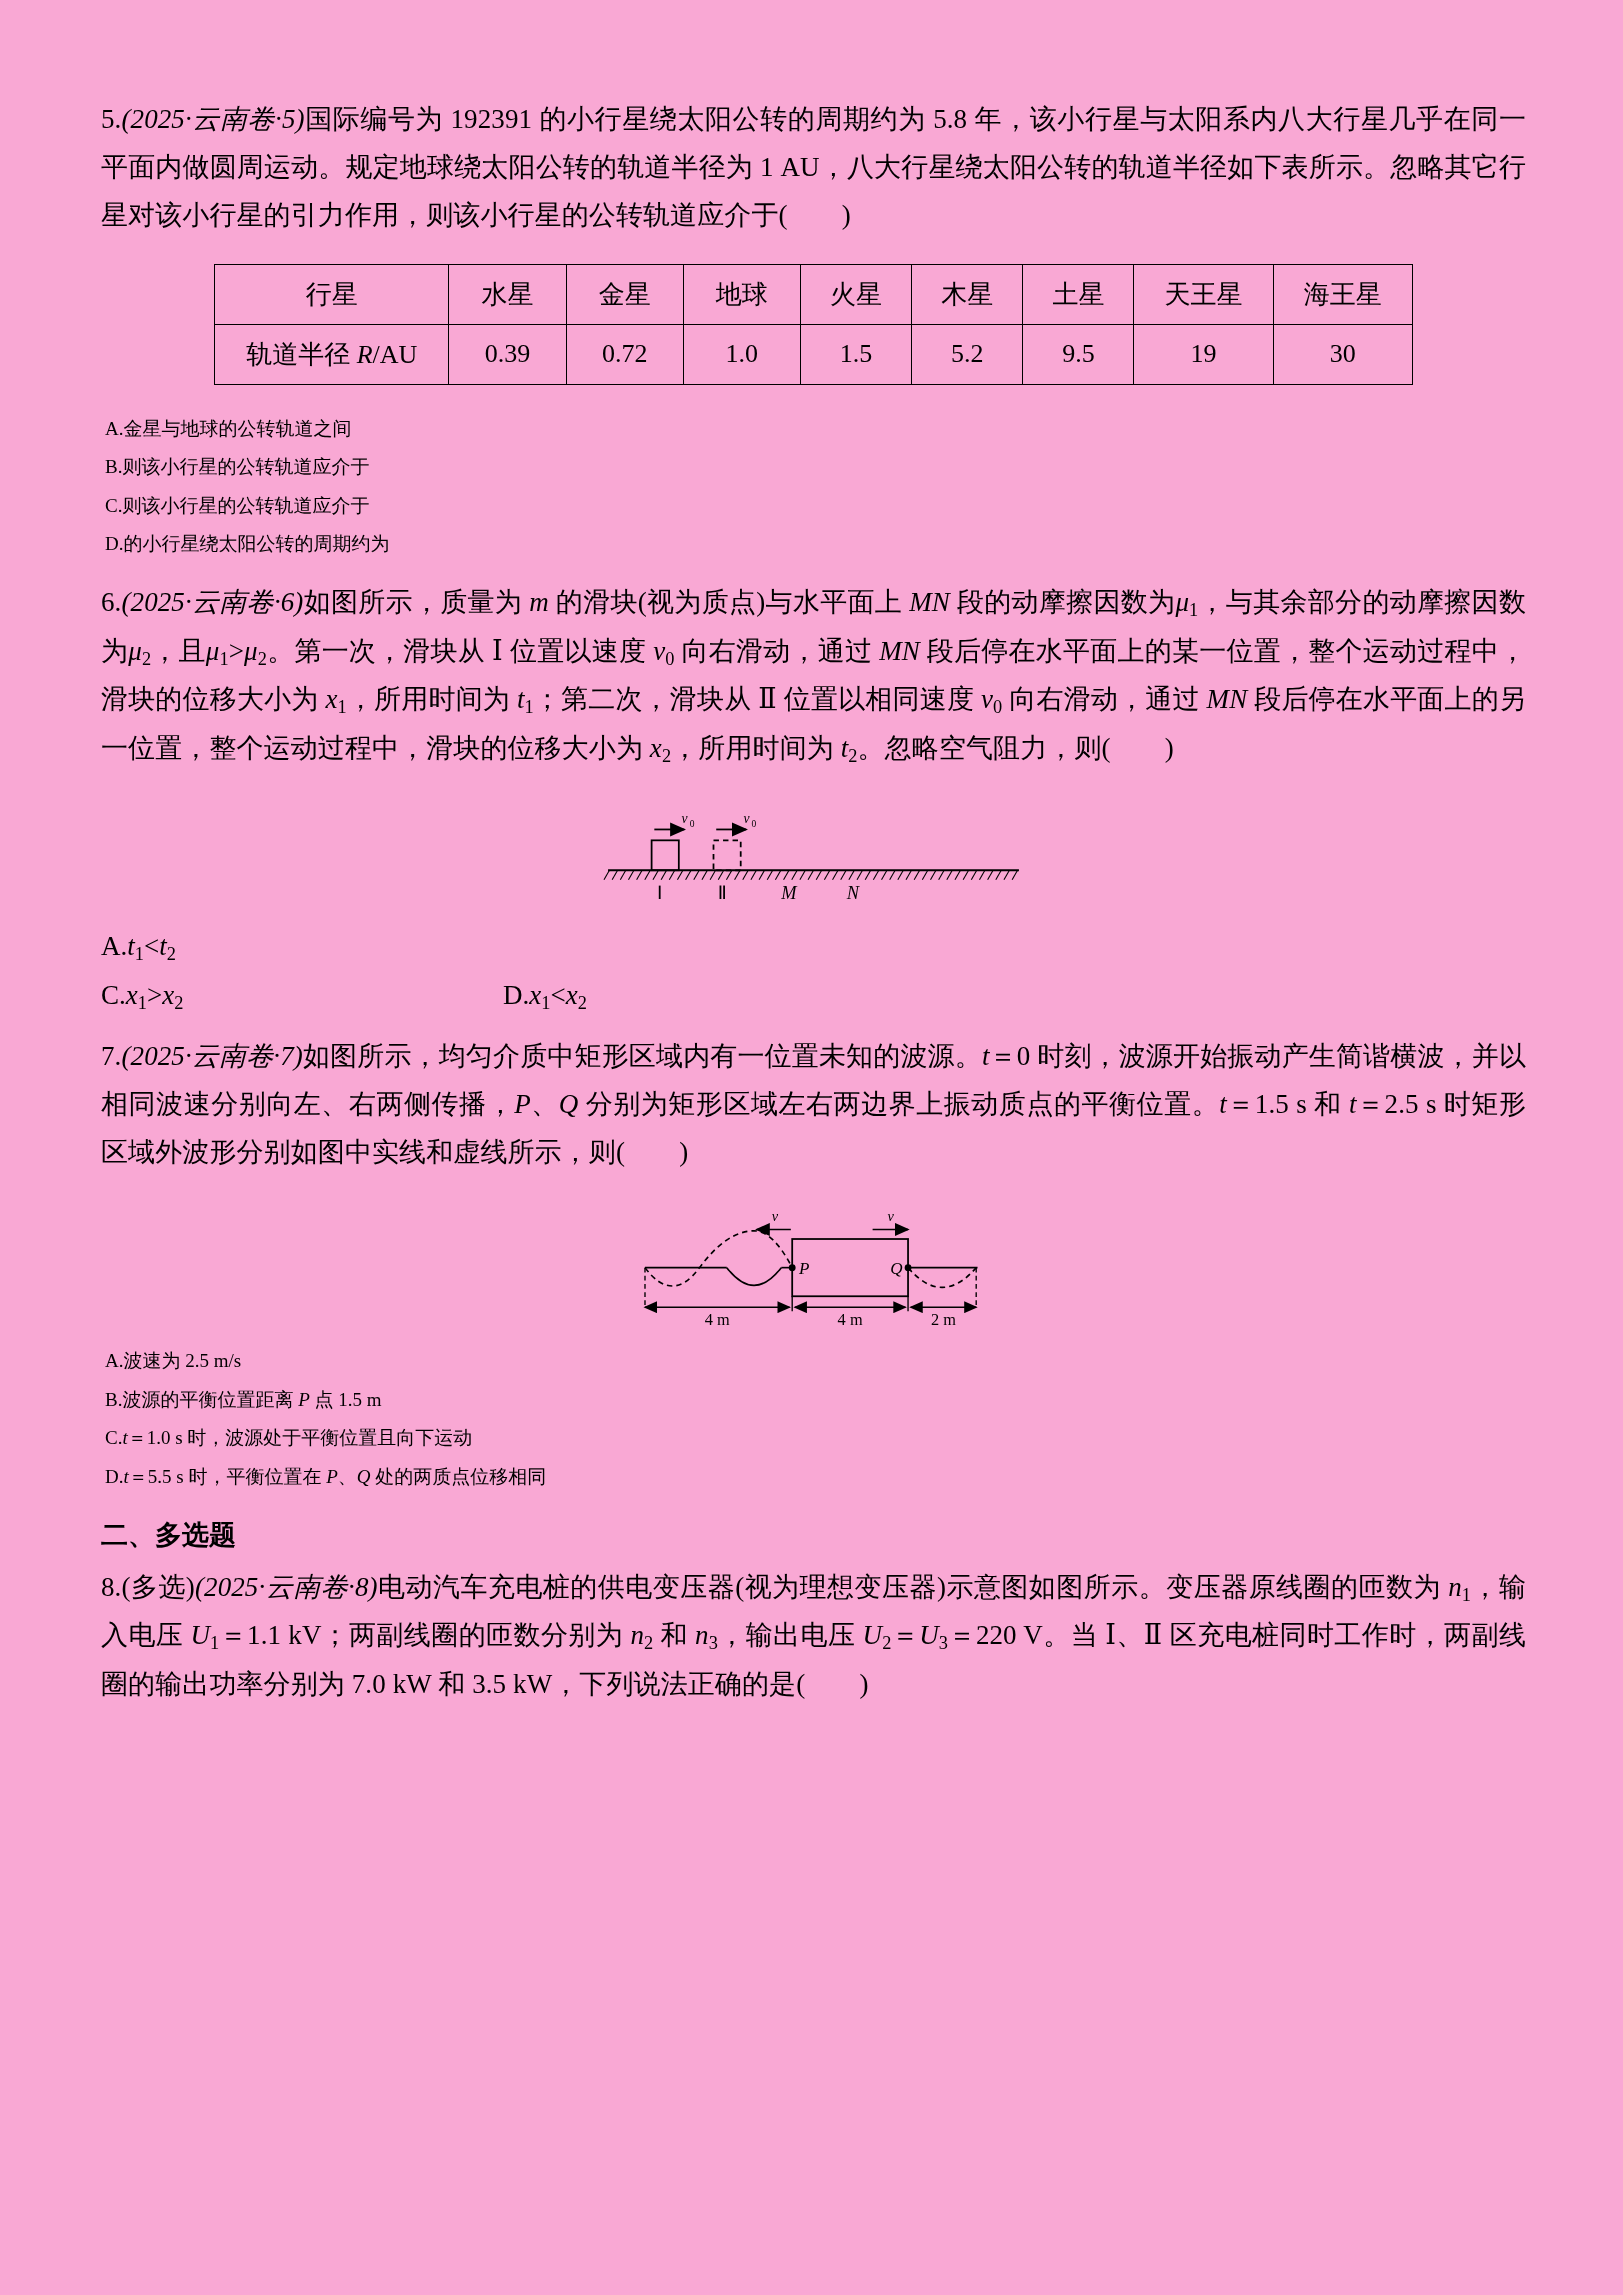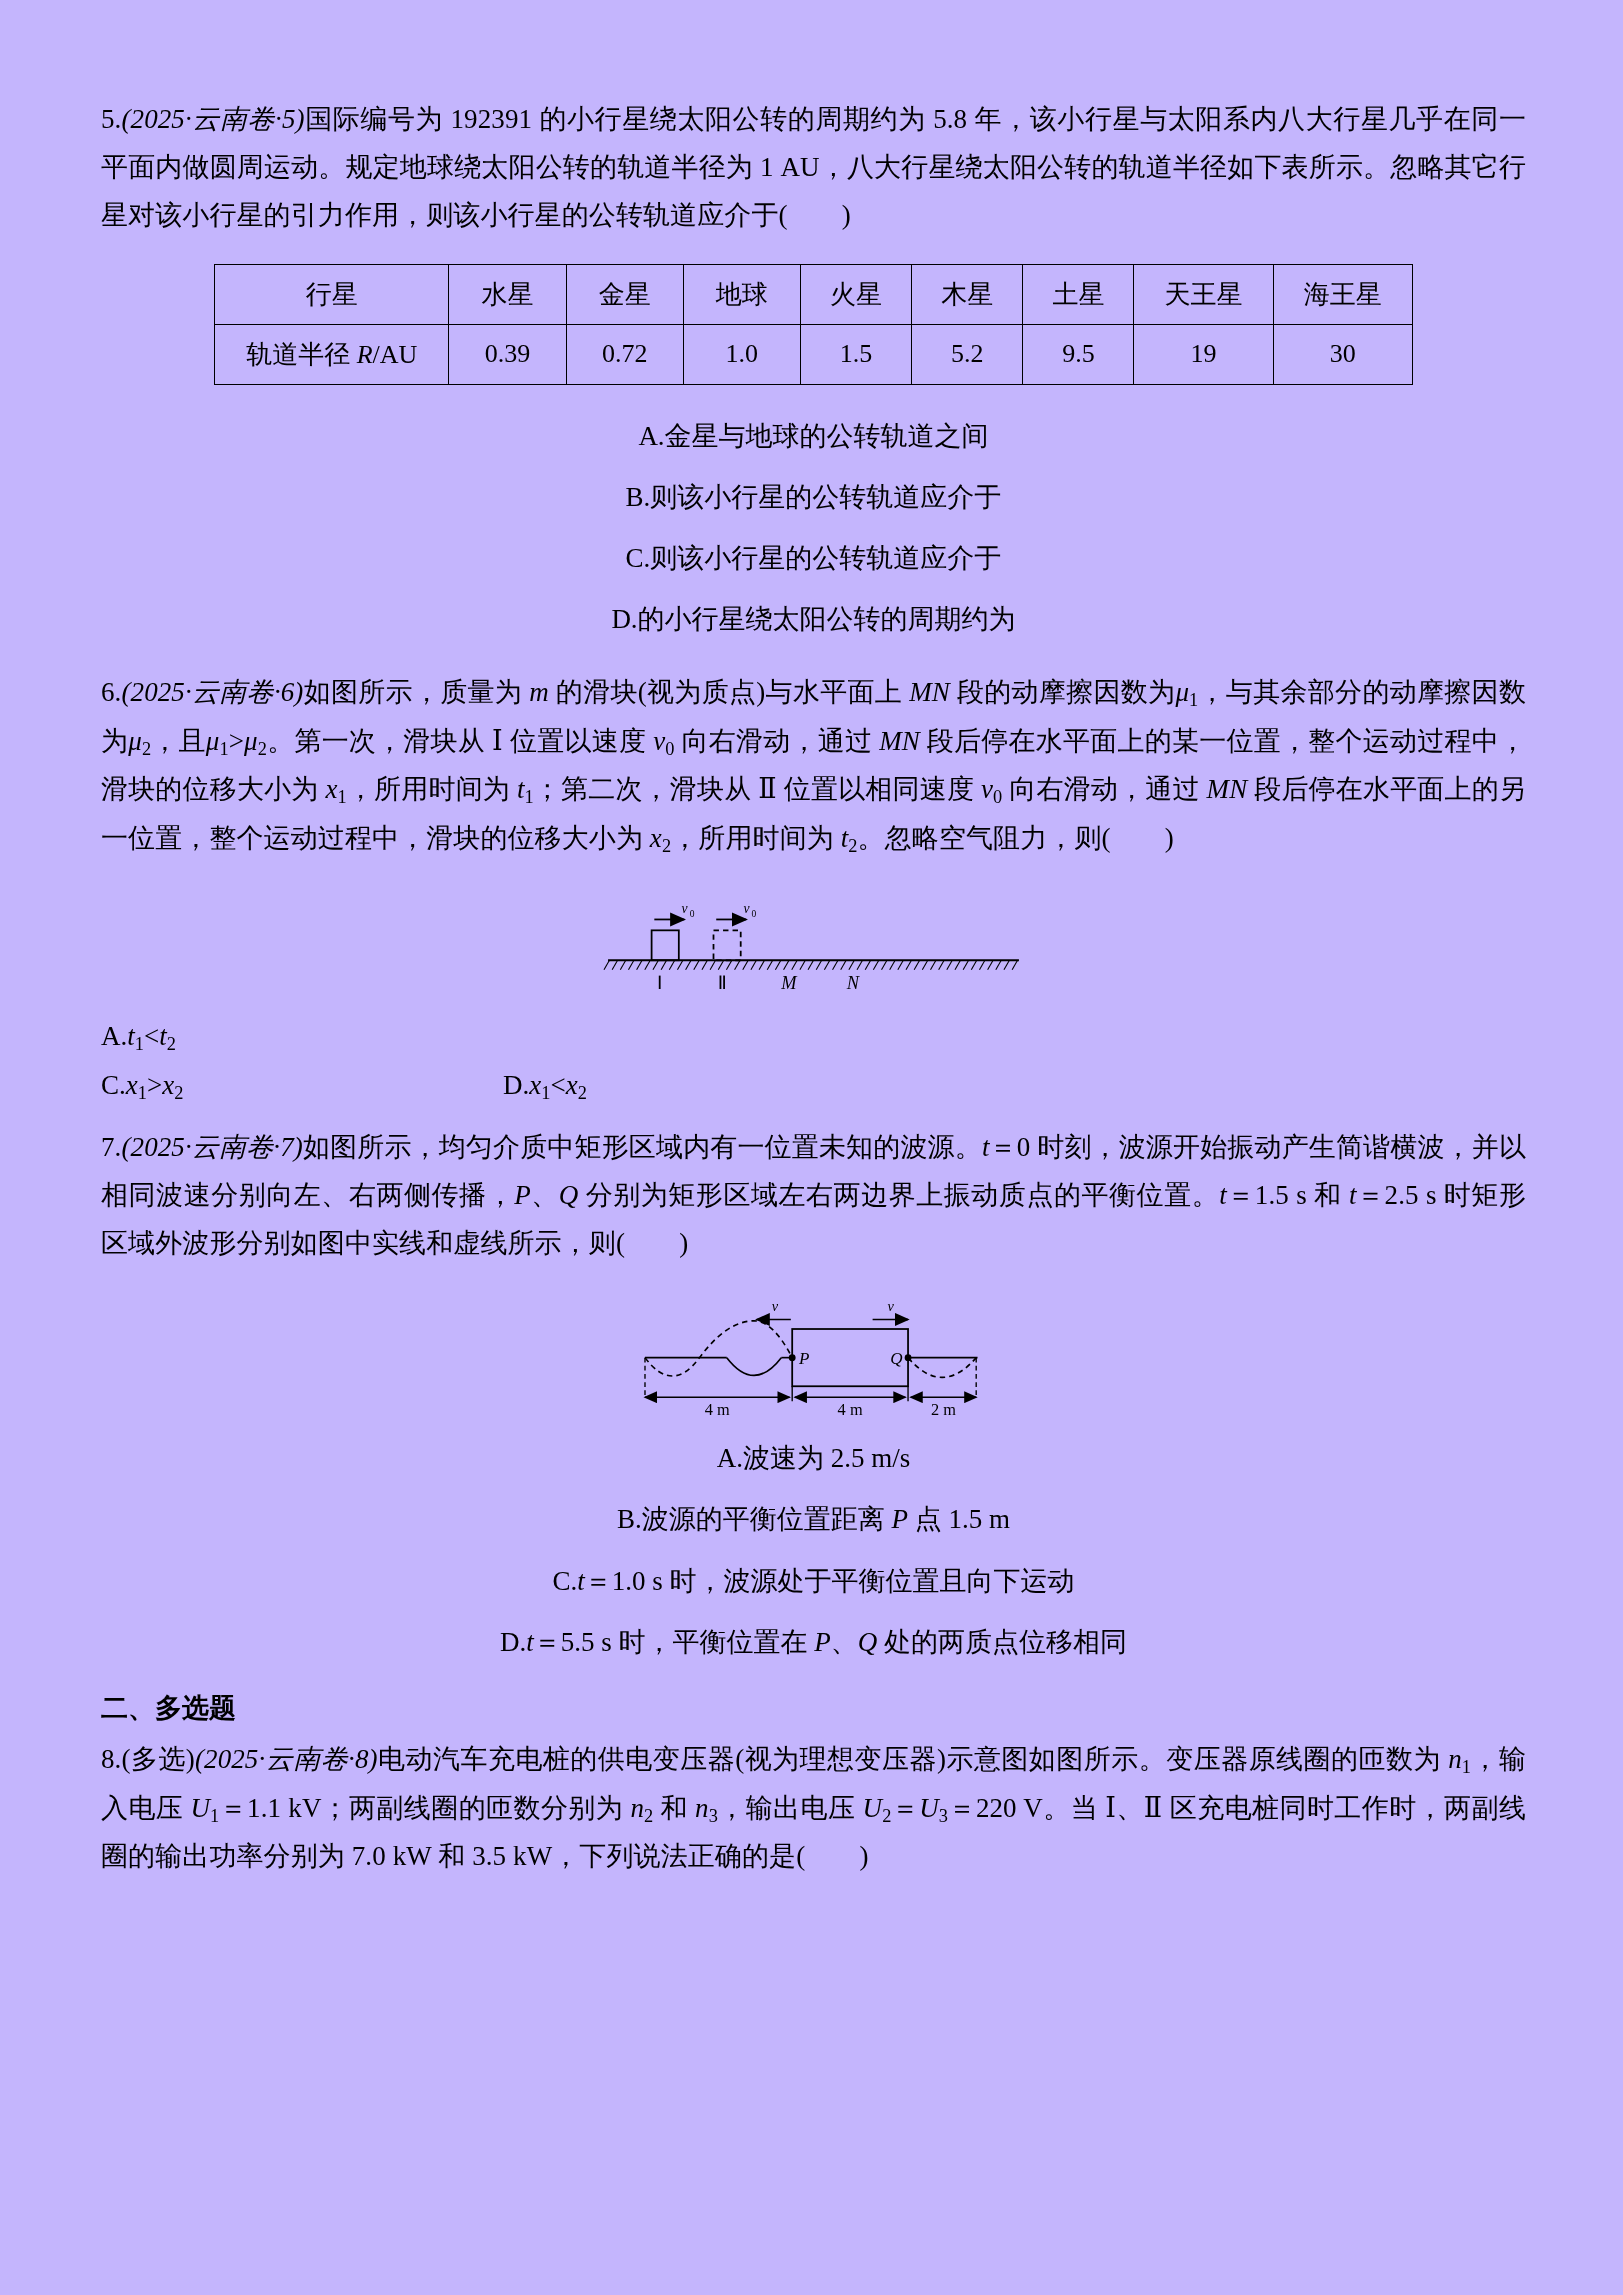--- a/index.html
+++ b/index.html
@@ -8,45 +8,44 @@
     background: #ffffff;
   }
   body {
     font-family: "Liberation Serif", "DejaVu Serif", serif;
     color: #000000;
   }
   .page {
     width: 1623px;
     height: 2295px;
     position: relative;
-    background: #c4b5fd;
+    background: #f9a8d4;
     box-sizing: border-box;
     padding: 0;
     overflow: hidden;
   }
   .content {
     position: absolute;
     left: 101px;
     top: 95px;
     width: 1425px;
   }
   .qblock {
     font-size: 27px;
     line-height: 1.78;
     text-align: justify;
     text-justify: inter-ideograph;
     margin: 0 0 4.1px 0;
     letter-spacing: 0.1px;
   }
   .opt {
-    font-size: 27px;
+    font-size: 19px;
     line-height: 1.82;
-    margin: 12px;
+    margin: 4px;
     white-space: nowrap;
-    text-align: center;
   }
   .opt-row {
     display: flex;
     font-size: 27px;
     line-height: 1.82;
   }
   .opt-row .opt-cell { width: 402px; }
   .it { font-style: italic; }
   sub {
     font-size: 0.68em;

